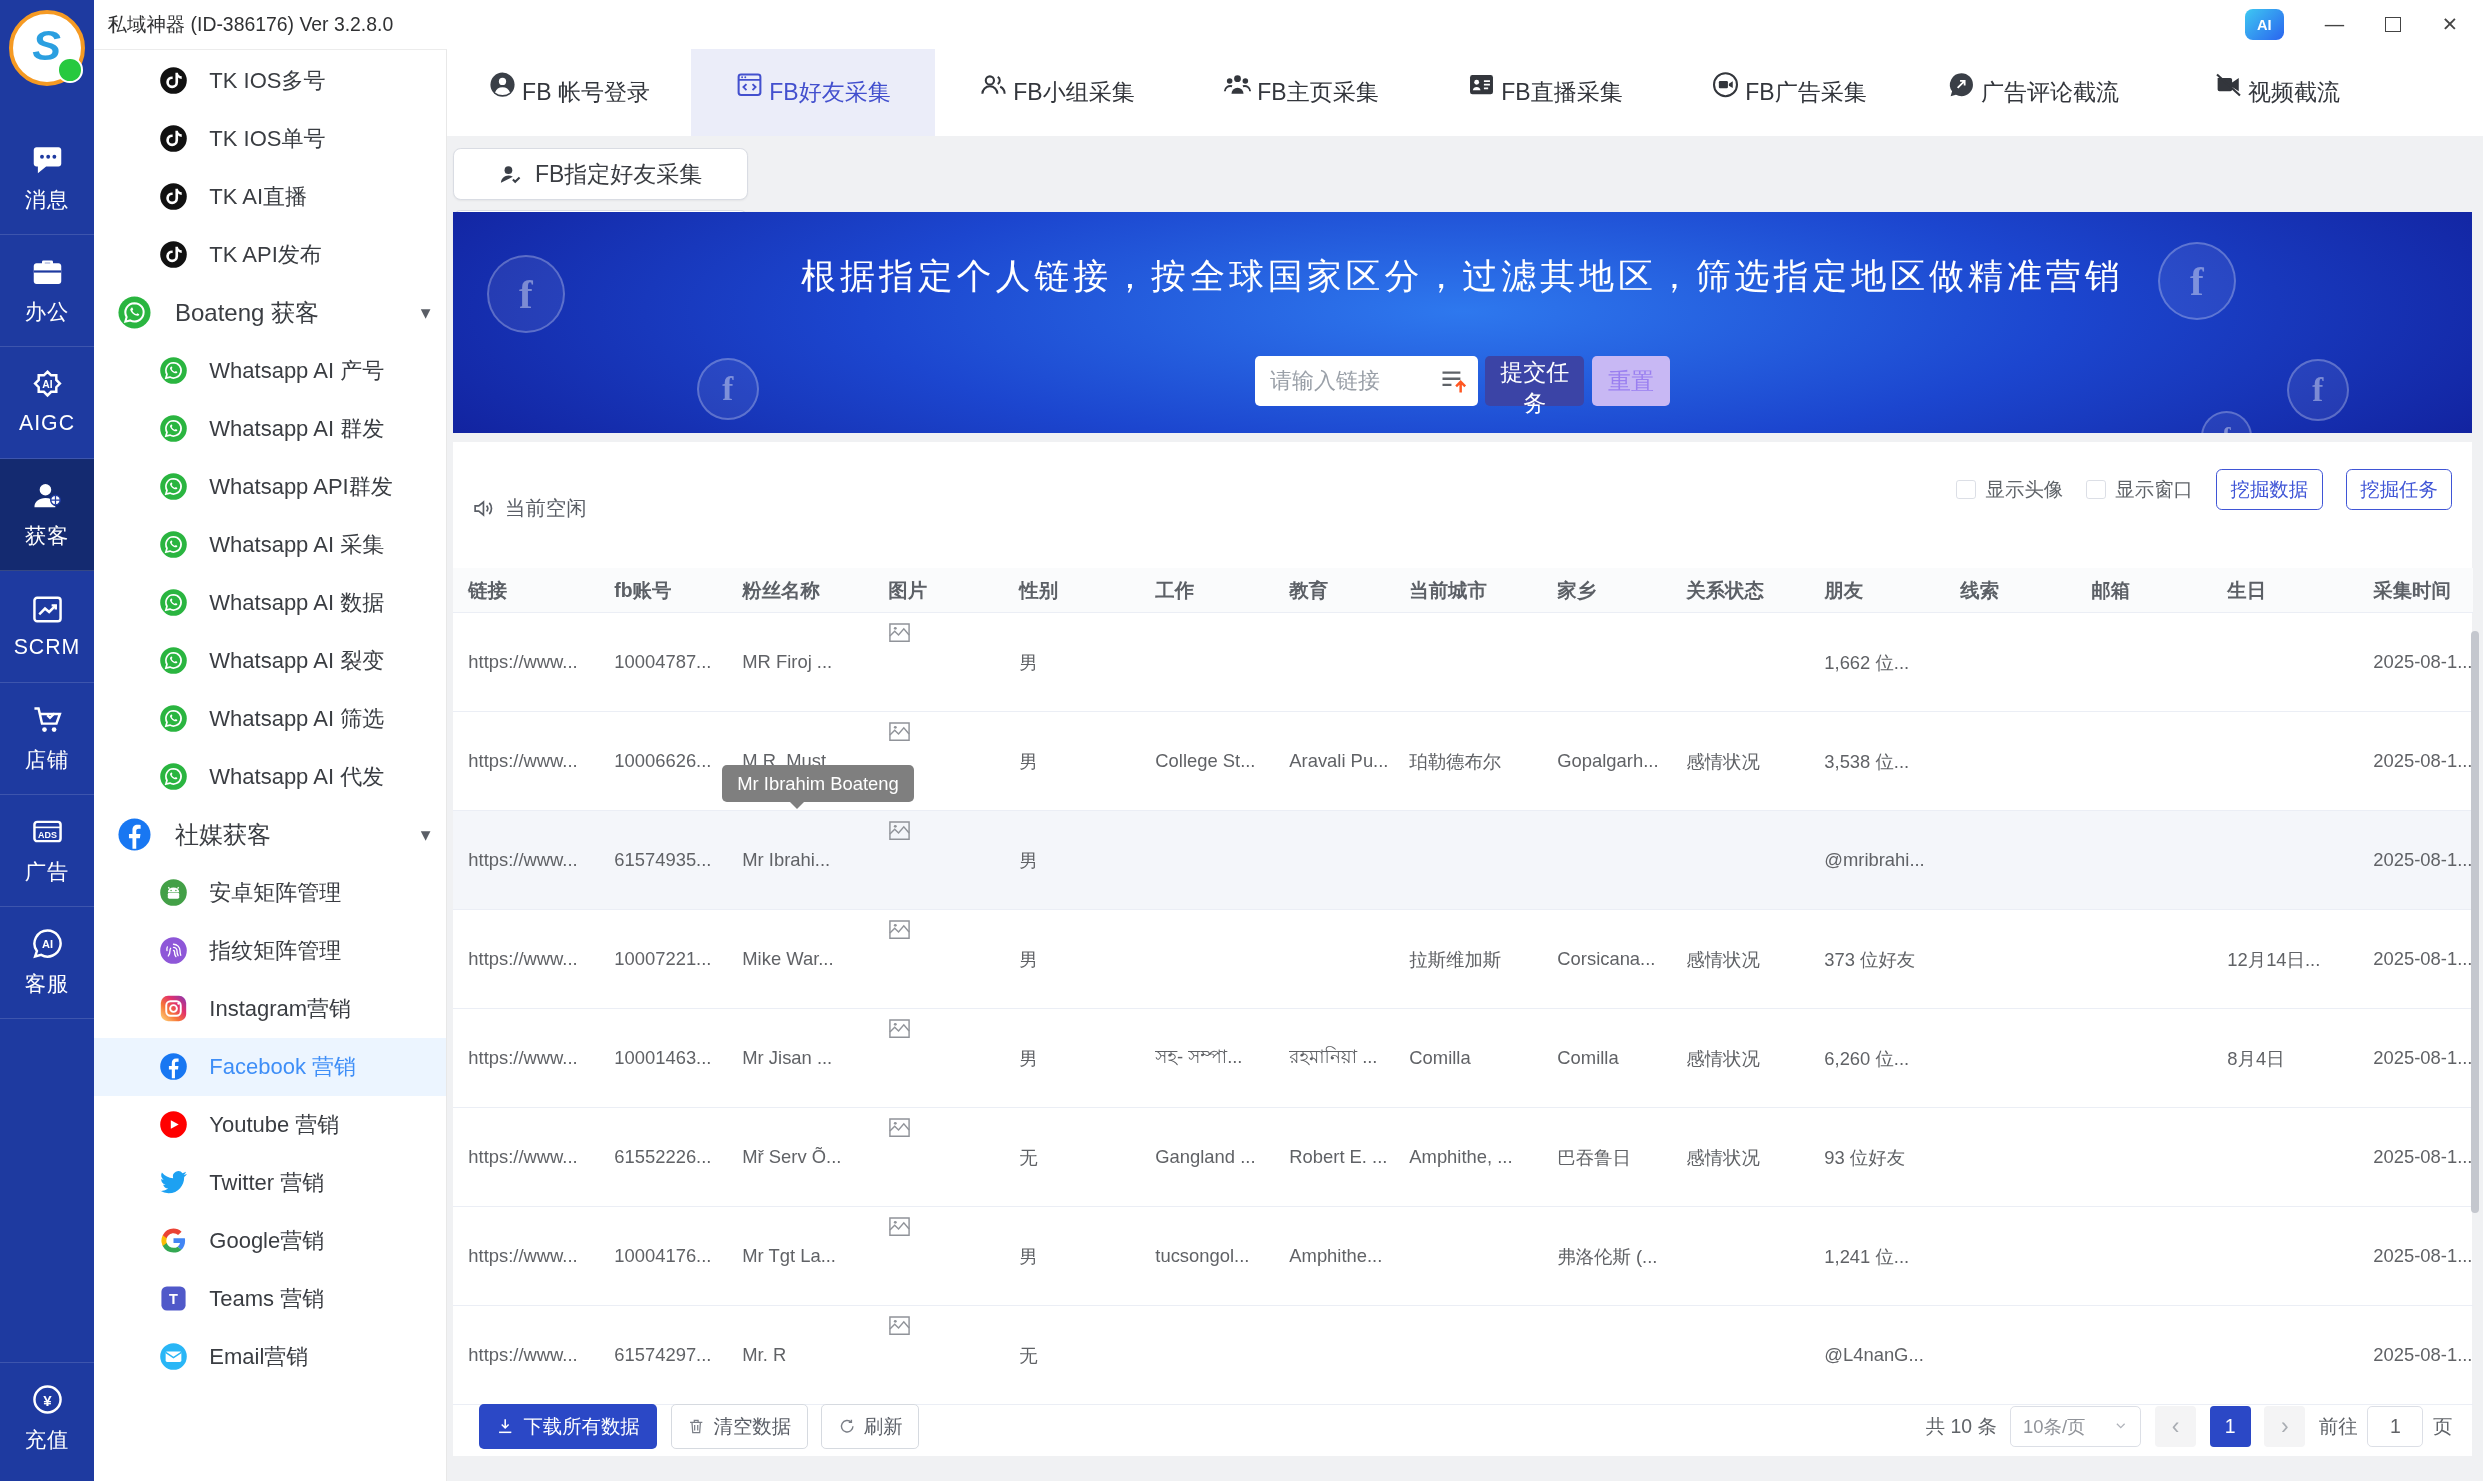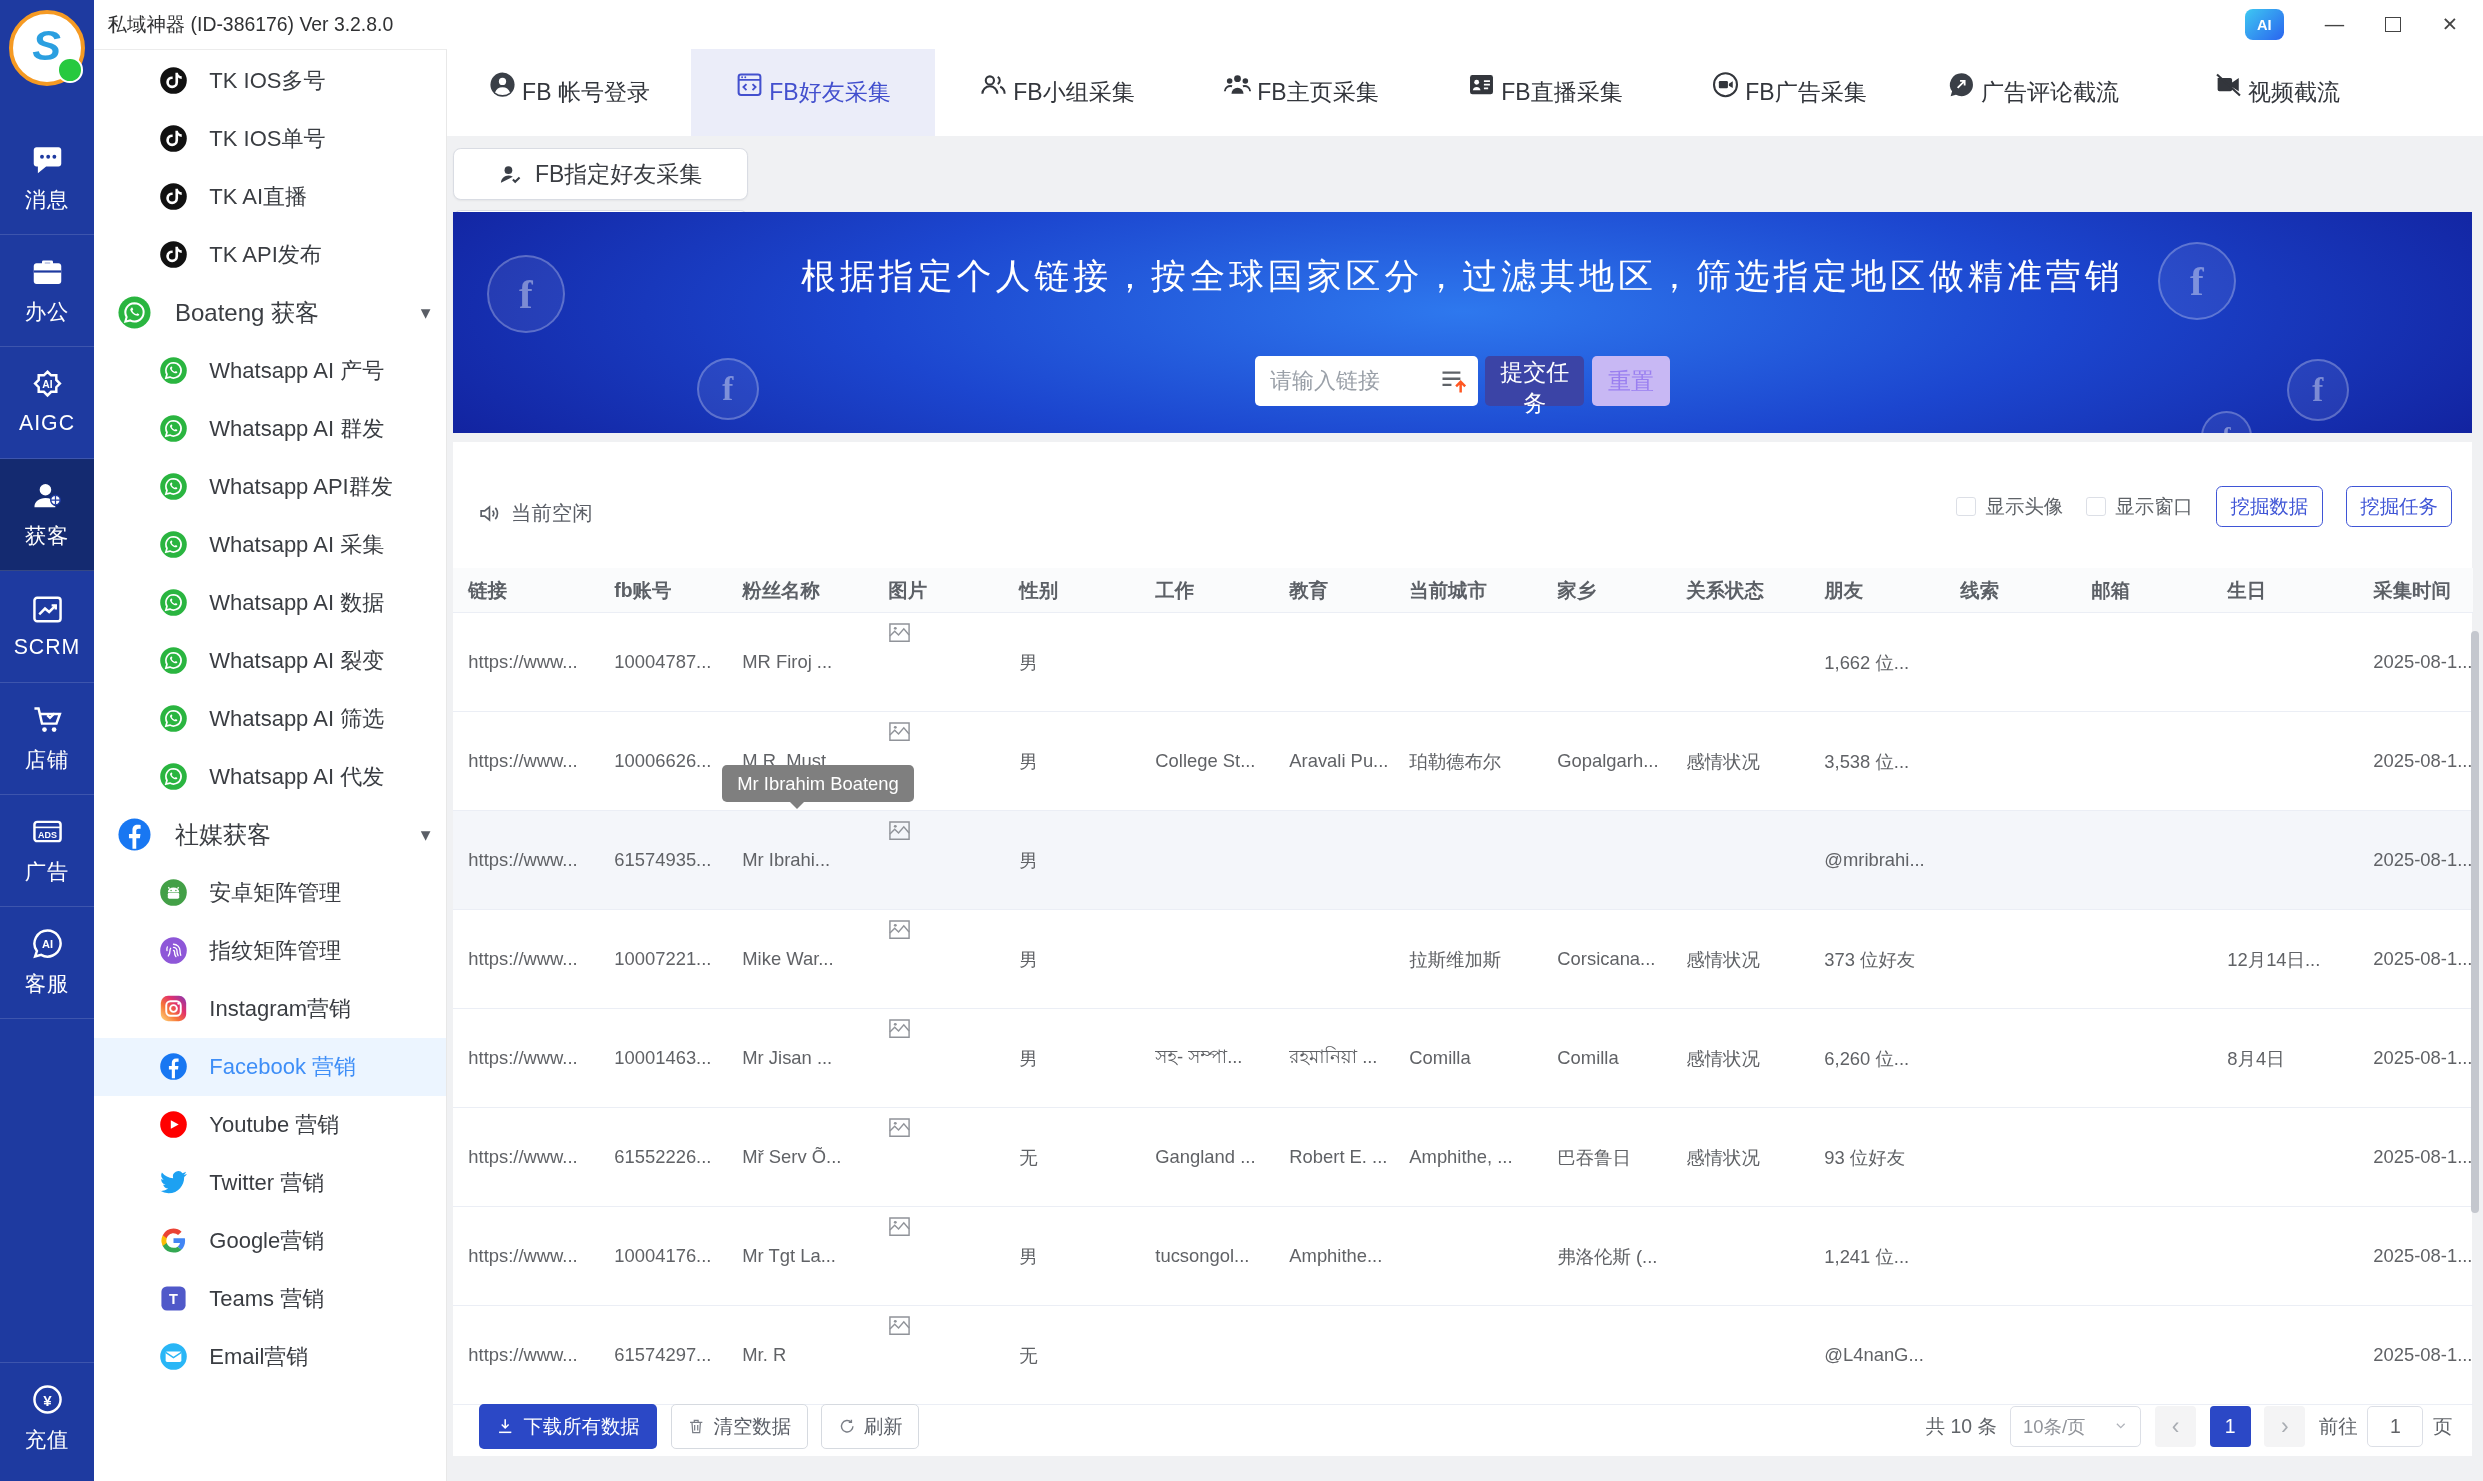--- a/index.html
+++ b/index.html
@@ -62,21 +62,21 @@
   .binput{width:223px;height:50px;background:#fff;border-radius:4.9px;display:flex;align-items:center;box-sizing:border-box;padding:0 7.8px 0 13.6px;}
   .binput input{border:none;outline:none;flex:1;min-width:0;font-size:22px;color:#333;font-family:inherit;}
   .binput input::placeholder{color:#9aa0a8}
   .binput .iic{width:33px;height:33px;flex:0 0 auto}
   .bsubmit{width:99px;height:50px;border:none;border-radius:4.9px;background:#3b44a6;color:#fff;font-size:23px;cursor:pointer;font-family:inherit;}
   .breset{width:78px;height:50px;border:none;border-radius:4.9px;background:#c8b8f4;color:#9a7ff0;font-size:23px;cursor:pointer;font-family:inherit;}
   .fcirc{position:absolute;border-radius:50%;border:2.9px solid rgba(255,255,255,.25);background:rgba(255,255,255,.07);
          display:flex;align-items:center;justify-content:center;color:rgba(255,255,255,.4);font-weight:bold;font-family:"Liberation Serif",serif;}
   
   .panel{position:absolute;left:5.8px;top:393px;width:2019px;height:1014px;background:#fff;}
-  .statusrow{position:absolute;left:0;right:0;top:27px;height:58px;display:flex;align-items:flex-end;padding:0 19.4px;box-sizing:border-box;margin-left:6px;}
+  .statusrow{position:absolute;left:0;right:0;top:27px;height:58px;display:flex;align-items:flex-start;padding:0 19.4px;box-sizing:border-box;}
   .curstate{display:flex;align-items:center;gap:7.8px;color:#5a5e66;font-size:20.4px;margin-top:25px;}
   .curstate svg{width:25px;height:25px;color:#5a5e66}
   .rightctl{margin-left:auto;display:flex;align-items:center;gap:23px;}
   .cb{display:flex;align-items:center;gap:9.7px;font-size:19.4px;color:#5f6368;cursor:pointer;}
   .cb .box{width:17.5px;height:17.5px;border:1.9px solid #dcdfe6;border-radius:2.9px;background:#fff;}
   .obtn{height:41px;padding:0 13.6px;border:1.9px solid #3f55d6;color:#3f55d6;border-radius:5.8px;background:#fff;font-size:19.4px;cursor:pointer;font-family:inherit;}
   
   .tablewrap{position:absolute;left:0;top:126px;right:0;}
   table{border-collapse:collapse;table-layout:fixed;width:2019px;}
   th{height:44px;text-align:left;padding:0 7.8px 0 15.5px;font-size:19.4px;color:#5c6066;font-weight:700;background:#fafbfc;

